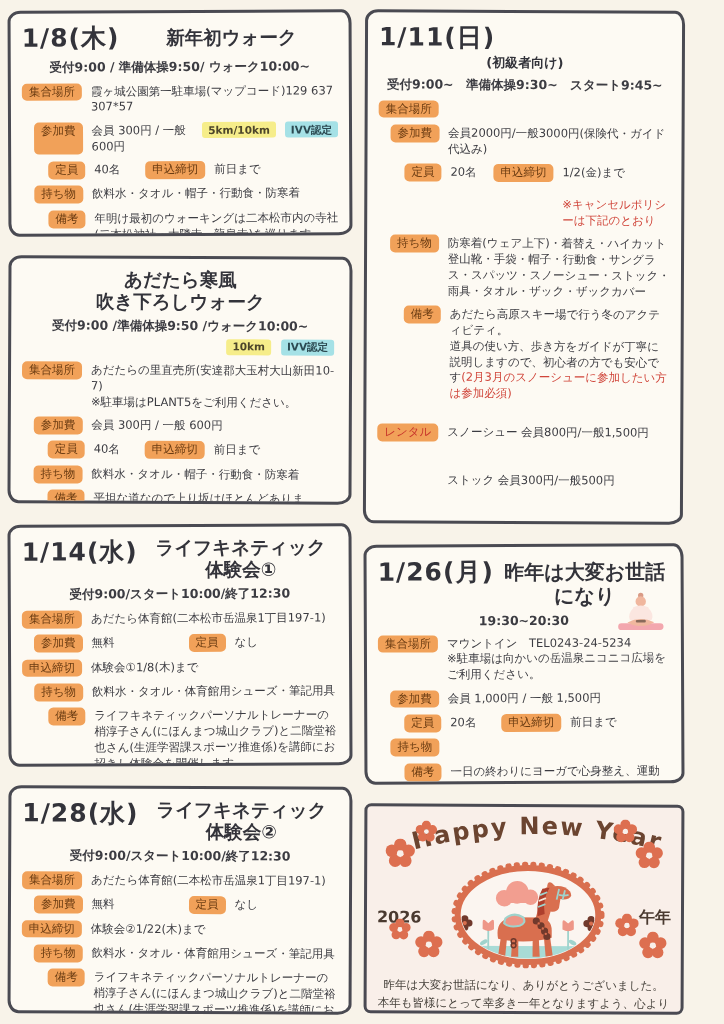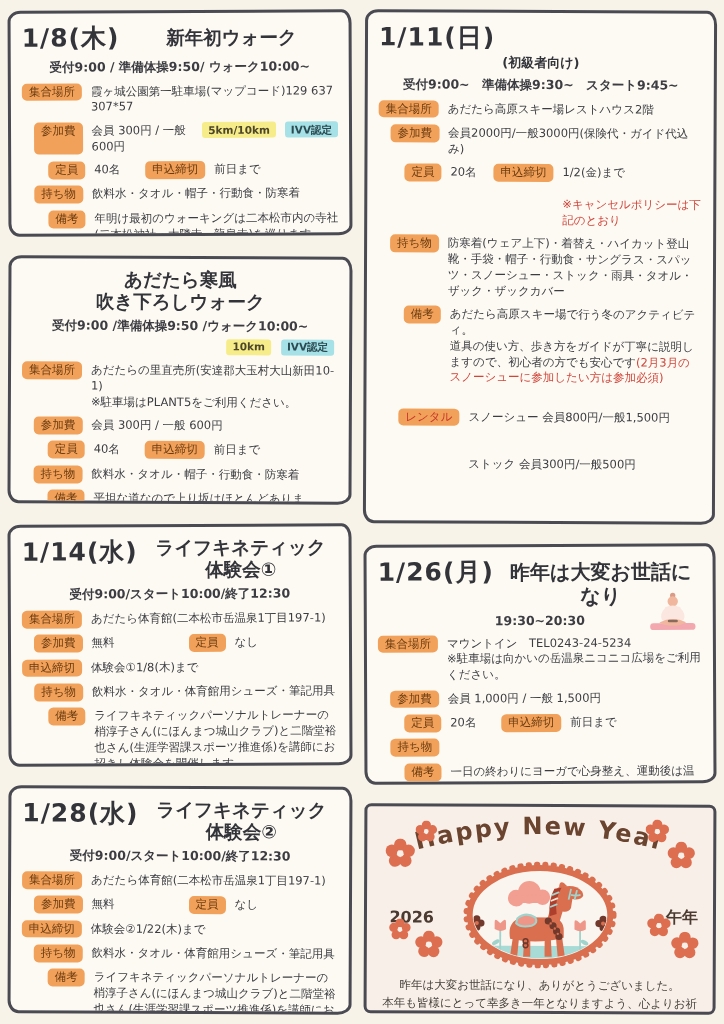--- a/index.html
+++ b/index.html
@@ -1,36 +1,36 @@
 <!DOCTYPE html>
 <html><head>
 <meta charset="utf-8">
 <style>
   html,body{margin:0;padding:0;width:724px;height:1024px;overflow:hidden;
     background:#f8f3e9;font-family:"DejaVu Sans",sans-serif;color:#3c3c42;}
   .page{box-sizing:border-box;width:724px;height:1024px;padding:10px 8px;
     display:flex;gap:12px;}
   .col{display:flex;flex-direction:column;gap:20px;}
   .col-left{width:344px;}
-  .col-right{width:352px;}
+  .col-right{width:320px;}
   .card{box-sizing:border-box;background:#fdfaf3;border:3px solid #4a4a52;
     border-radius:13px 10px 14px 11px/11px 14px 10px 13px;
     padding:8px 11px;overflow:hidden;position:relative;}
   .r1{transform:rotate(-.25deg);} .r2{transform:rotate(.25deg);}
   .card-head{display:flex;align-items:flex-start;gap:6px;}
   .date{font-size:25px;font-weight:bold;letter-spacing:1px;color:#33333a;white-space:nowrap;}
   .title{flex:1;text-align:center;font-size:18.5px;font-weight:bold;color:#33333a;
     line-height:1.2;white-space:pre-line;padding-top:2px;}
   .subtitle{text-align:center;font-size:13px;font-weight:bold;color:#33333a;}
   .sched{text-align:center;font-size:12.5px;font-weight:bold;color:#3c3c42;margin:5px 0 4px;}
   .row{display:flex;gap:9px;margin:6.5px 0;align-items:flex-start;font-size:11.5px;line-height:1.38;}
   .row .val{white-space:pre-line;padding-top:1px;}
   .lab{display:inline-block;flex:none;background:#f1a159;color:#6b3c12;font-weight:normal;
     font-size:11.5px;padding:1px 7px;border-radius:5px;white-space:nowrap;}
-  .lab.red-text{color:#c7352b;margin-left:21px;}
+  .lab.red-text{color:#c7352b;}
   .ind1{padding-left:12px;} .ind2{padding-left:26px;}
   .pair{display:flex;gap:9px;align-items:flex-start;}
   .badge{display:inline-block;font-size:10.5px;font-weight:bold;padding:1px 6px;
     border-radius:3px;white-space:nowrap;}
   .badge-yellow{background:#f6ed8a;color:#4c452a;}
   .badge-cyan{background:#a5e1e6;color:#2c4a52;}
   .badges-right{display:flex;gap:10px;justify-content:flex-end;margin:2px 4px 2px 0;}
   .red{color:#d0453a;}
   .fee-row{justify-content:space-between;}
   .fee-left{display:flex;gap:9px;}
@@ -103,21 +103,21 @@
         <span class="title">あだたら寒風
 吹き下ろしウォーク</span>
       </div>
       <div class="sched">受付9:00 /準備体操9:50 /ウォーク10:00~</div>
       <div class="badges-right">
         <span class="badge badge-yellow">10km</span>
         <span class="badge badge-cyan">IVV認定</span>
       </div>
       <div class="row">
         <span class="lab">集合場所</span>
-        <span class="val">あだたらの里直売所(安達郡大玉村大山新田10-1)
+        <span class="val">あだたらの里直売所(安達郡大玉村大山新田10-7)
 ※駐車場はPLANT5をご利用ください。</span>
       </div>
       <div class="row ind1">
         <span class="lab">参加費</span>
         <span class="val">会員 300円 / 一般 600円</span>
       </div>
       <div class="row ind2">
         <span class="lab">定員</span>
         <span class="val" style="min-width:42px">40名</span>
         <span class="lab">申込締切</span>
@@ -199,21 +199,20 @@
   <div class="col col-right">
 
     <div class="card r2" style="height:522px">
       <div class="card-head">
         <span class="date">1/11(日)</span>
       </div>
       <div class="subtitle">(初級者向け)</div>
       <div class="sched">受付9:00~　準備体操9:30~　スタート9:45~</div>
       <div class="row">
         <span class="lab">集合場所</span>
-        <span class="val">あだたら高原スキー場レストハウス2階</span>
       </div>
       <div class="row ind1">
         <span class="lab">参加費</span>
         <span class="val">会員2000円/一般3000円(保険代・ガイド代込み)</span>
       </div>
       <div class="row ind2" style="margin-bottom:3px">
         <span class="lab">定員</span>
         <span class="val" style="min-width:34px">20名</span>
         <span class="lab">申込締切</span>
         <span class="val"><span>1/2(金)まで</span><br>

